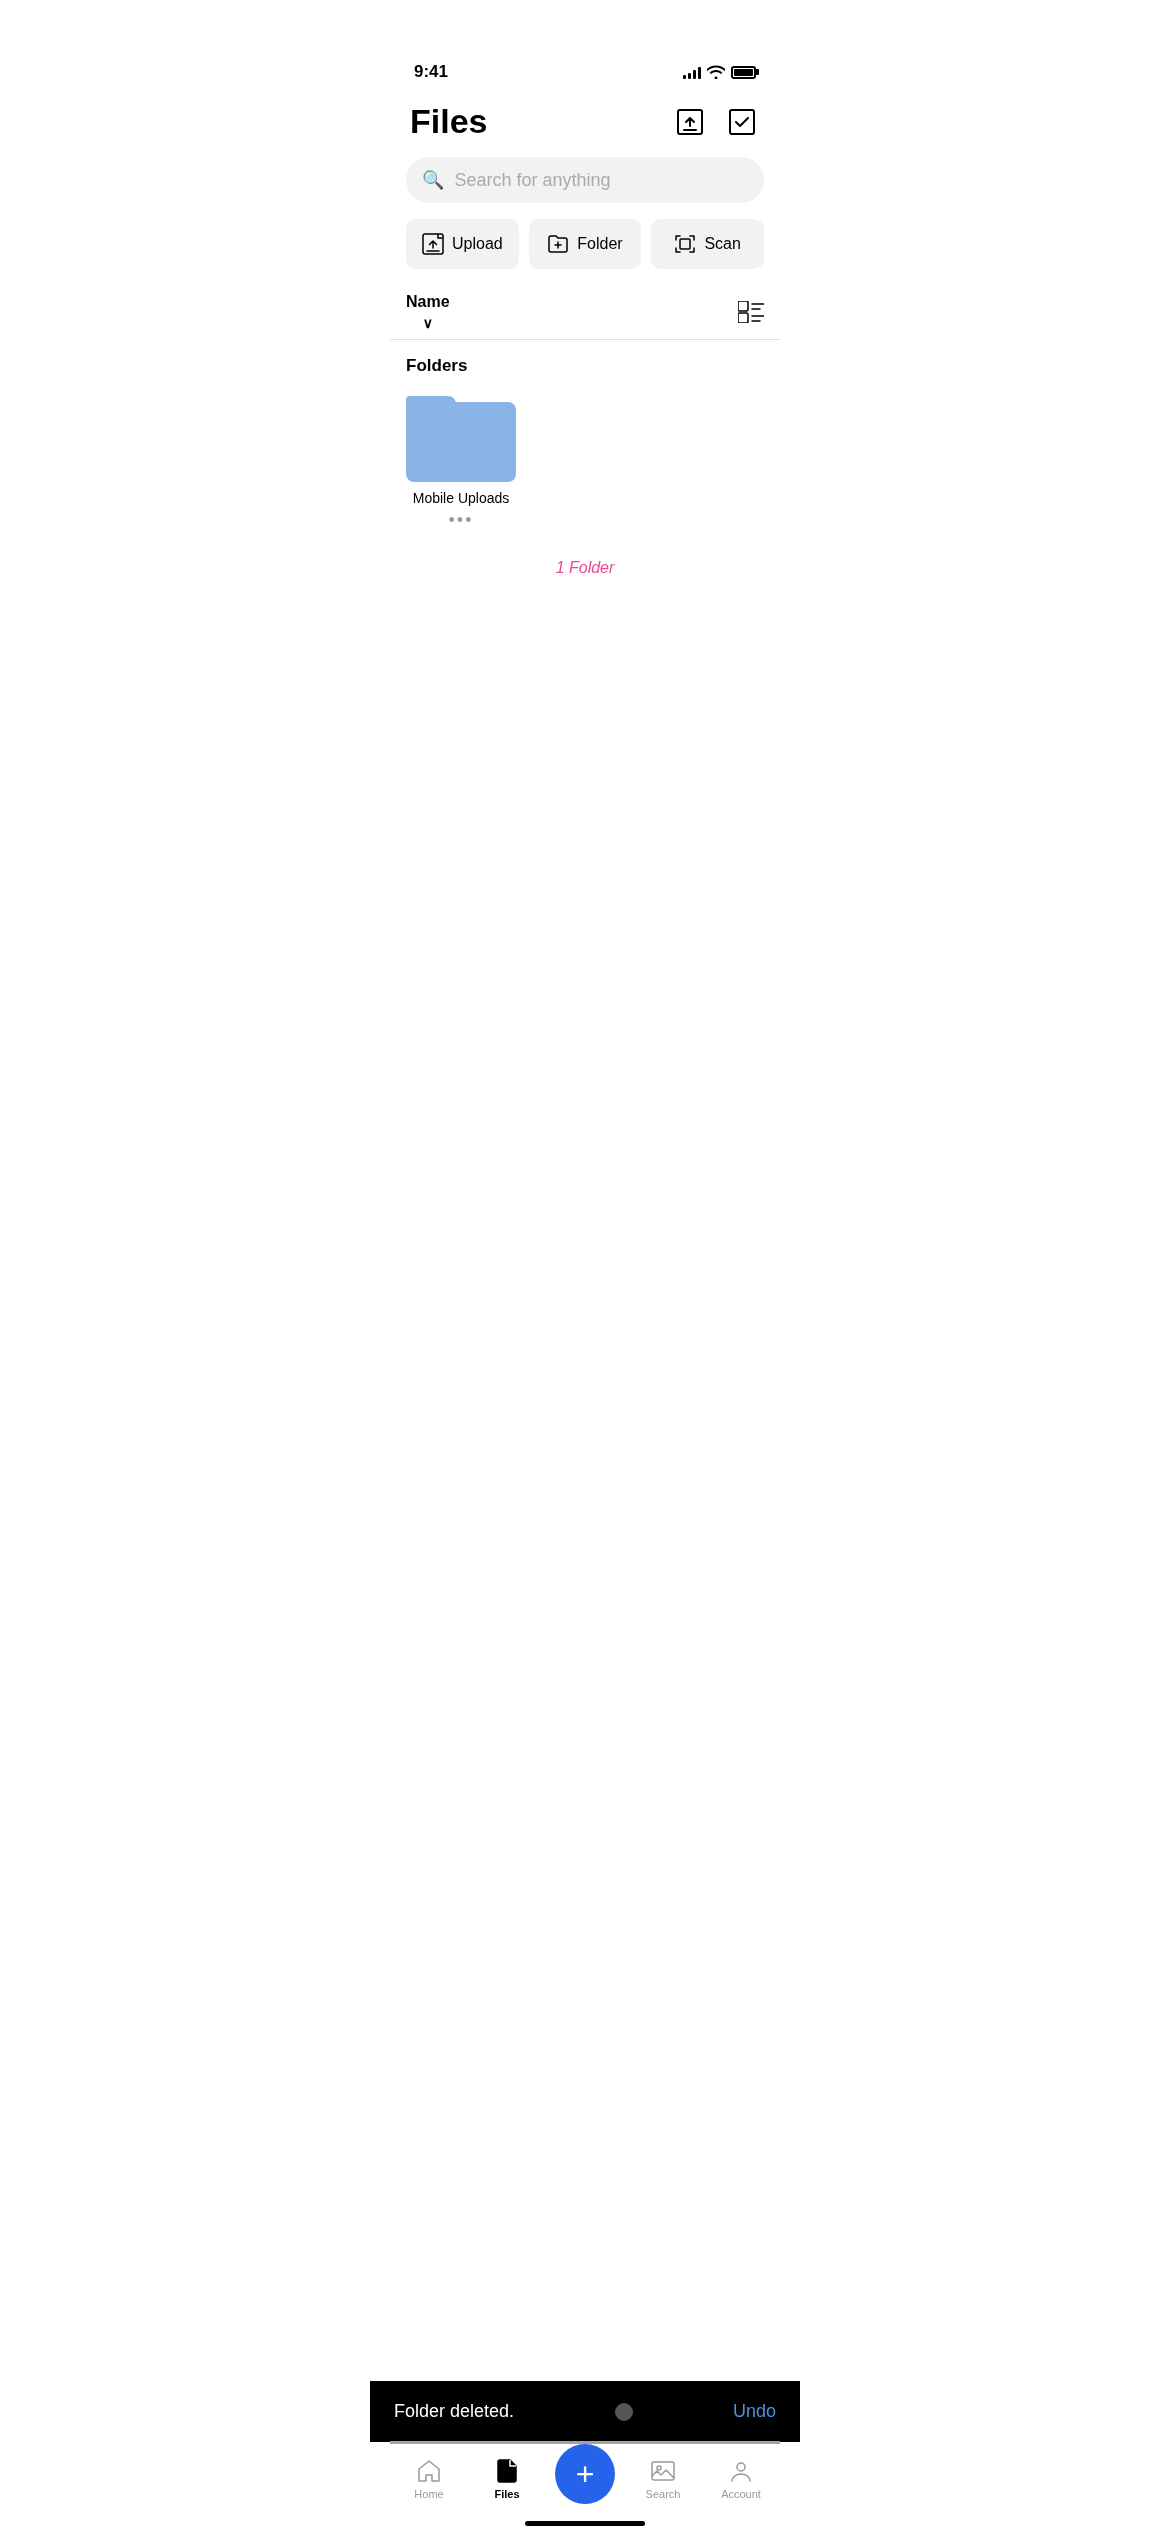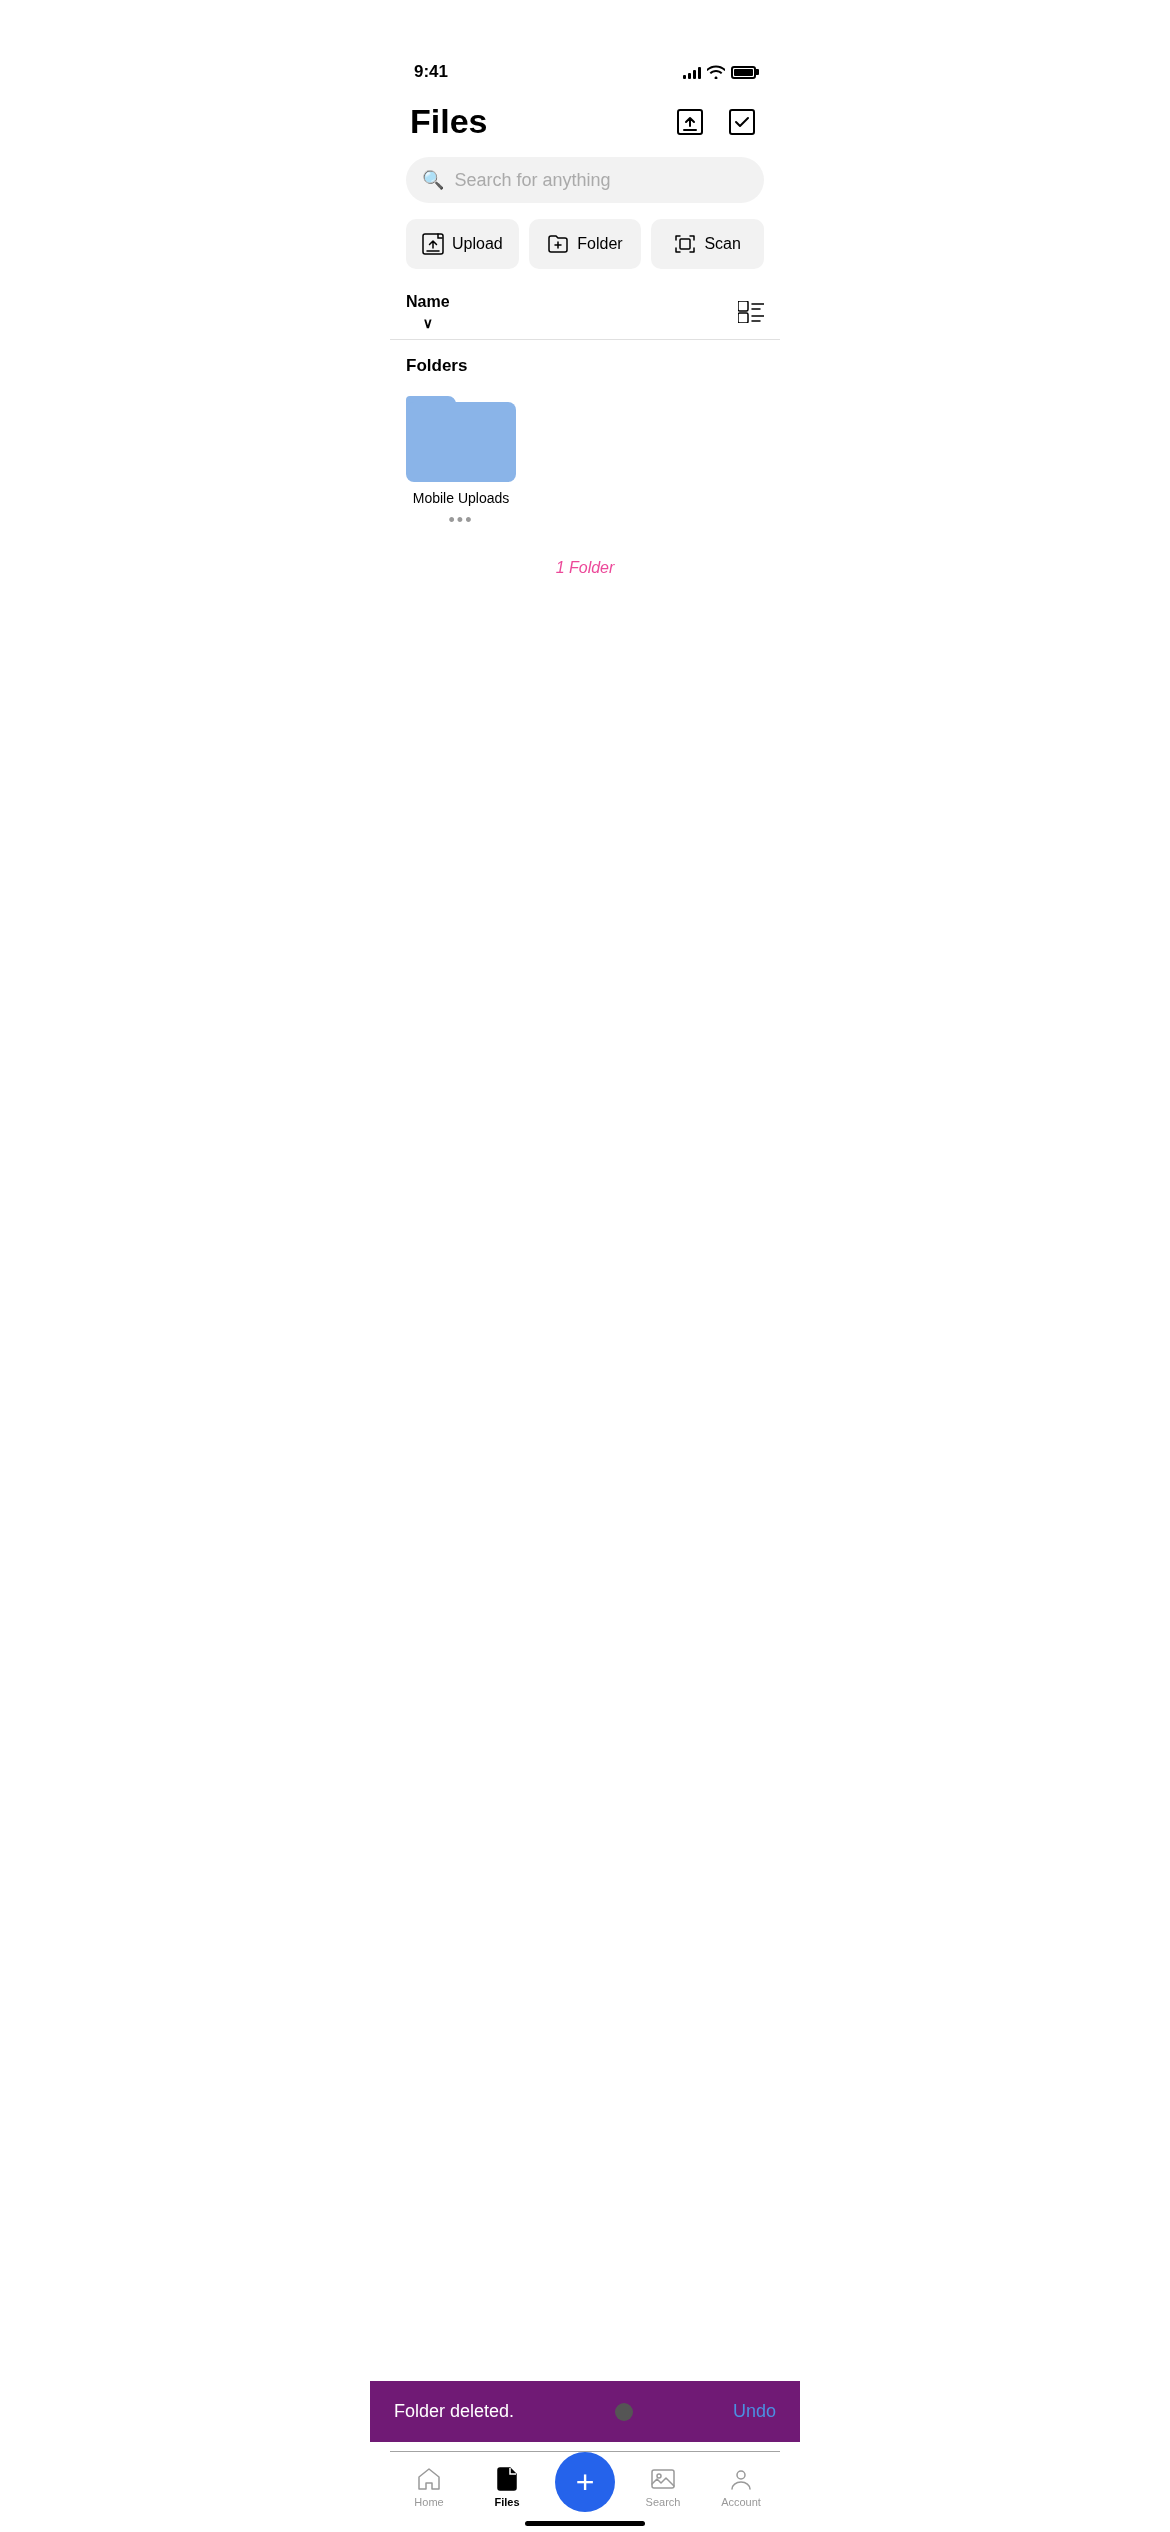--- a/index.html
+++ b/index.html
@@ -267,21 +267,21 @@
     }
 
     
     .toast-bar {
       position: fixed;
       bottom: 90px;
       left: 0;
       right: 0;
       width: 430px;
       margin: 0 auto;
-      background: #701a75;
+      background: #000000;
       display: flex;
       align-items: center;
       justify-content: space-between;
       padding: 20px 24px;
       z-index: 100;
     }
 
     .toast-message {
       color: #fff;
       font-size: 18px;
@@ -302,23 +302,23 @@
       cursor: pointer;
     }
 
     
     .bottom-nav {
       position: fixed;
       bottom: 0;
       left: 0;
       right: 0;
       width: 390px;
-      margin: 8px auto;
+      margin: 16px auto;
       background: #fff;
-      border-top: 1px solid #a3a3a3;
+      border-top: 3px solid #a3a3a3;
       display: flex;
       align-items: center;
       justify-content: space-around;
       padding: 10px 0 12px;
       z-index: 200;
     }
 
     .nav-item {
       display: flex;
       flex-direction: column;

